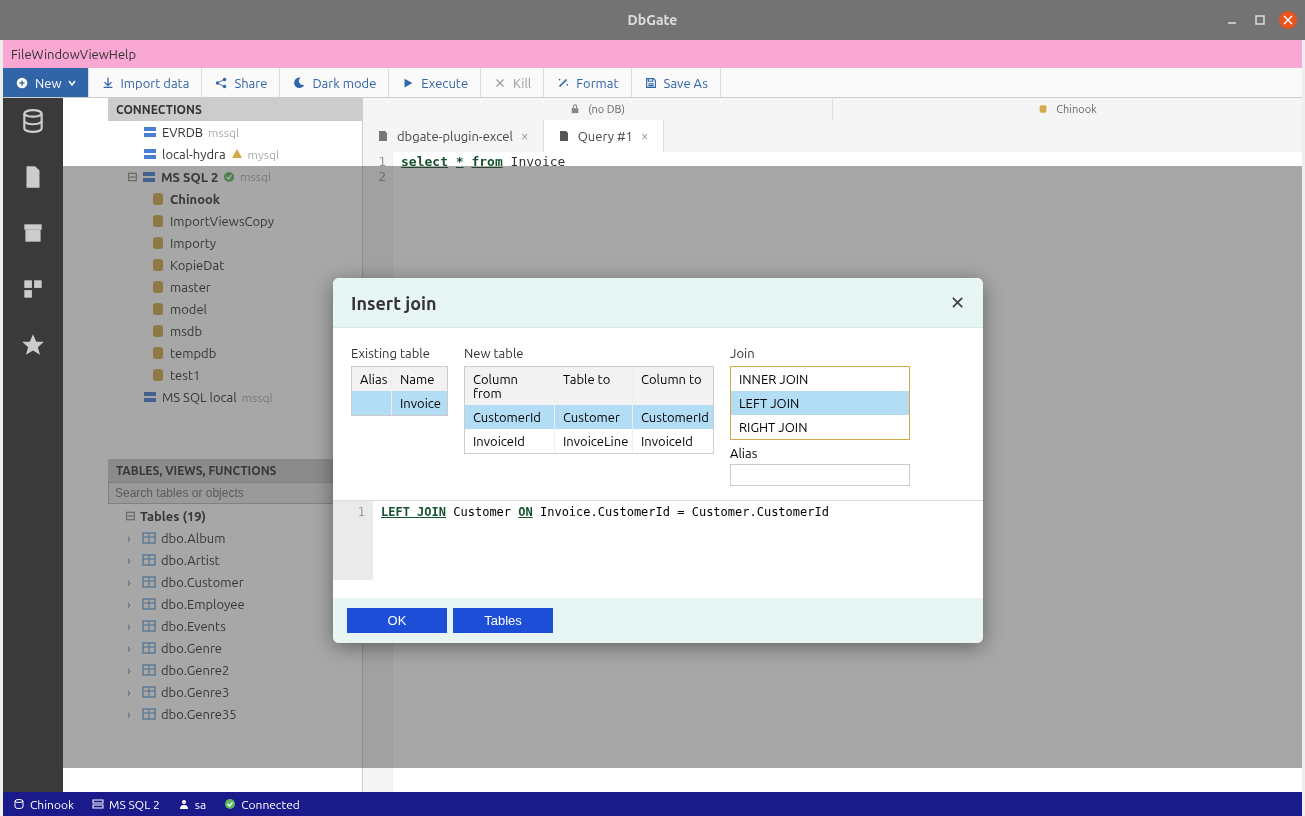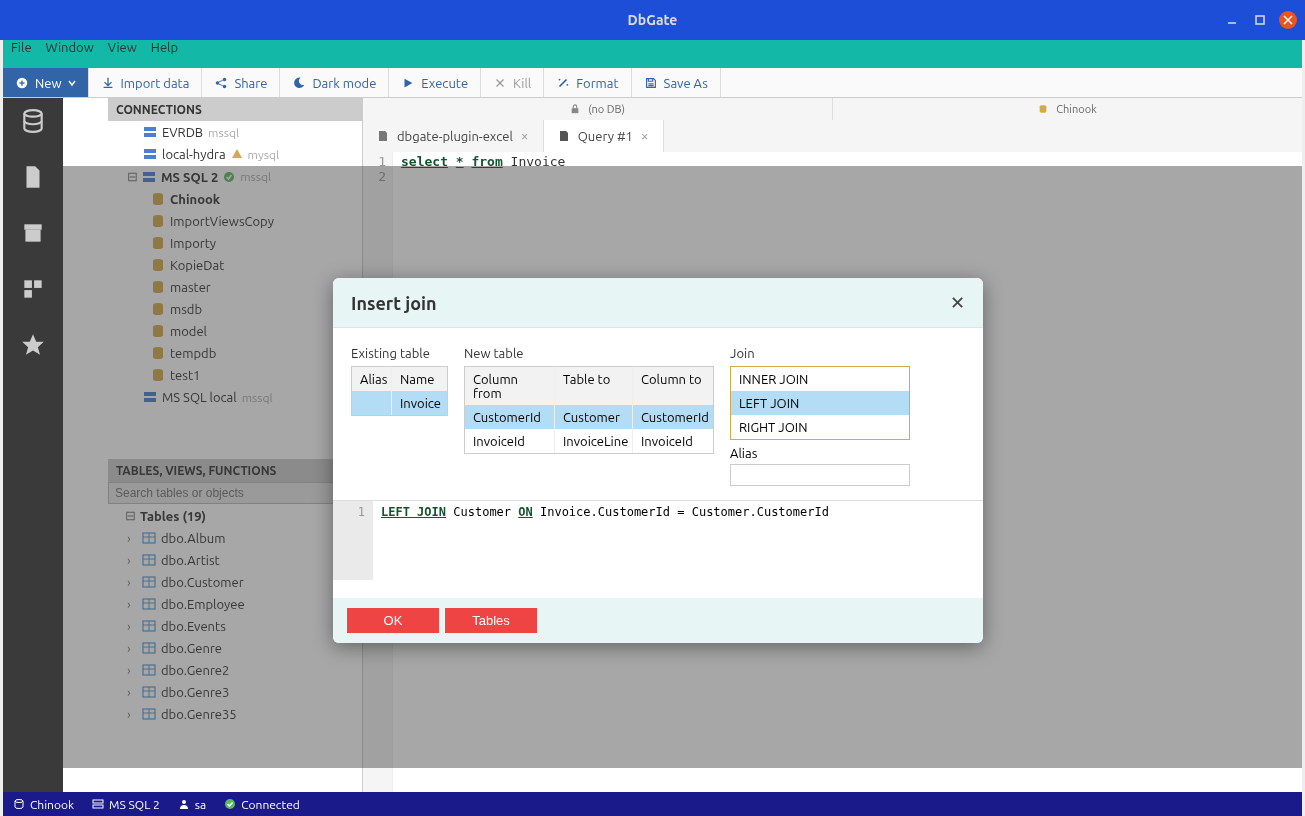--- a/index.html
+++ b/index.html
@@ -1,29 +1,29 @@
 <!DOCTYPE html>
 <html><head>
 <meta charset="utf-8">
 <style>
 * { box-sizing: border-box; margin: 0; padding: 0; }
 body { font-family: Ubuntu, Arial, sans-serif; font-size: 13px; background: #eee; width: 1305px; height: 816px; overflow: hidden; position: relative; }
 
 
-.title-bar { background: #1d4ed8; height: 40px; display: flex; align-items: center; justify-content: center; position: relative; }
+.title-bar { background: #737373; height: 40px; display: flex; align-items: center; justify-content: center; position: relative; }
 .title-bar .title { color: #ddd; font-weight: bold; font-size: 14px; }
 .title-bar .controls { position: absolute; right: 8px; display: flex; gap: 10px; align-items: center; }
 .title-bar .ctrl { width: 18px; height: 18px; display: flex; align-items: center; justify-content: center; color: #ddd; border-radius: 50%; }
 .title-bar .ctrl.close { background: #e95420; color: #fff; }
 
 
 .app { position: absolute; top: 40px; left: 3px; right: 3px; bottom: 0; background: #fff; display: flex; flex-direction: column; }
 
 
-.menu-bar { height: 28px; background: #14b8a6; display: flex; padding: 0 8px; gap: 14px; }
+.menu-bar { height: 28px; background: #f9a8d4; display: flex; align-items: center; padding: 0 8px; }
 .menu-bar span { color: #333; }
 
 
 .toolbar { height: 30px; background: #fafafa; display: flex; align-items: stretch; border-bottom: 1px solid #ccc; }
 .tool-btn { display: flex; align-items: center; gap: 6px; padding: 0 12px; border-right: 1px solid #ddd; color: #3264a8; font-size: 13px; }
 .tool-btn.new { background: #3264a8; color: #fff; }
 .tool-btn.dim { color: #999; }
 .tool-icon { width: 14px; height: 14px; }
 
 
@@ -96,21 +96,21 @@
 .mini-table .sel-row { background: #b3ddf5; }
 .join-box { border: 1px solid #d4a94a; }
 .alias-label { font-size: 13px; margin: 6px 0 4px; }
 .alias-input { border: 1px solid #ccc; width: 180px; height: 22px; padding: 2px 5px; }
 
 .modal-sql { display: flex; background: #f5f5f5; font-family: 'DejaVu Sans Mono', monospace; font-size: 12px; height: 80px; margin: 0 -18px; border-top: 1px solid #ddd; }
 .modal-sql .g { width: 40px; text-align: right; padding: 4px 8px 0 0; color: #999; background: #eaeaea; }
 .modal-sql .c { padding: 4px 8px; flex: 1; background: #fff; }
 
 .modal-ftr { background: #e8f5f5; padding: 10px 14px; border-radius: 0 0 6px 6px; display: flex; gap: 6px; }
-.modal-btn { background: #ef4444; color: #fff; border: none; padding: 5px 0; width: 92px; text-align: center; font-size: 13px; }
+.modal-btn { background: #1d4ed8; color: #fff; border: none; padding: 5px 0; width: 100px; text-align: center; font-size: 13px; }
 
 svg { display: block; }
 </style>
 </head>
 <body>
 
 <div class="title-bar">
   <span class="title">DbGate</span>
   <div class="controls">
     <div class="ctrl">
@@ -306,29 +306,29 @@
               <path d="M2 3 V11 A5 2 0 0 0 12 11 V3" fill="currentColor"></path>
             </svg>
             <span class="label ">master</span>
           </div>
           <div class="tree-item">
             <span class="indent" style="width:32px"></span>
             <svg class="icon-slot db-icon" viewBox="0 0 14 14">
               <ellipse cx="7" cy="3" rx="5" ry="2" fill="currentColor"></ellipse>
               <path d="M2 3 V11 A5 2 0 0 0 12 11 V3" fill="currentColor"></path>
             </svg>
+            <span class="label ">model</span>
+          </div>
+          <div class="tree-item">
+            <span class="indent" style="width:32px"></span>
+            <svg class="icon-slot db-icon" viewBox="0 0 14 14">
+              <ellipse cx="7" cy="3" rx="5" ry="2" fill="currentColor"></ellipse>
+              <path d="M2 3 V11 A5 2 0 0 0 12 11 V3" fill="currentColor"></path>
+            </svg>
             <span class="label ">msdb</span>
-          </div>
-          <div class="tree-item">
-            <span class="indent" style="width:32px"></span>
-            <svg class="icon-slot db-icon" viewBox="0 0 14 14">
-              <ellipse cx="7" cy="3" rx="5" ry="2" fill="currentColor"></ellipse>
-              <path d="M2 3 V11 A5 2 0 0 0 12 11 V3" fill="currentColor"></path>
-            </svg>
-            <span class="label ">model</span>
           </div>
           <div class="tree-item">
             <span class="indent" style="width:32px"></span>
             <svg class="icon-slot db-icon" viewBox="0 0 14 14">
               <ellipse cx="7" cy="3" rx="5" ry="2" fill="currentColor"></ellipse>
               <path d="M2 3 V11 A5 2 0 0 0 12 11 V3" fill="currentColor"></path>
             </svg>
             <span class="label ">tempdb</span>
           </div>
           <div class="tree-item">

